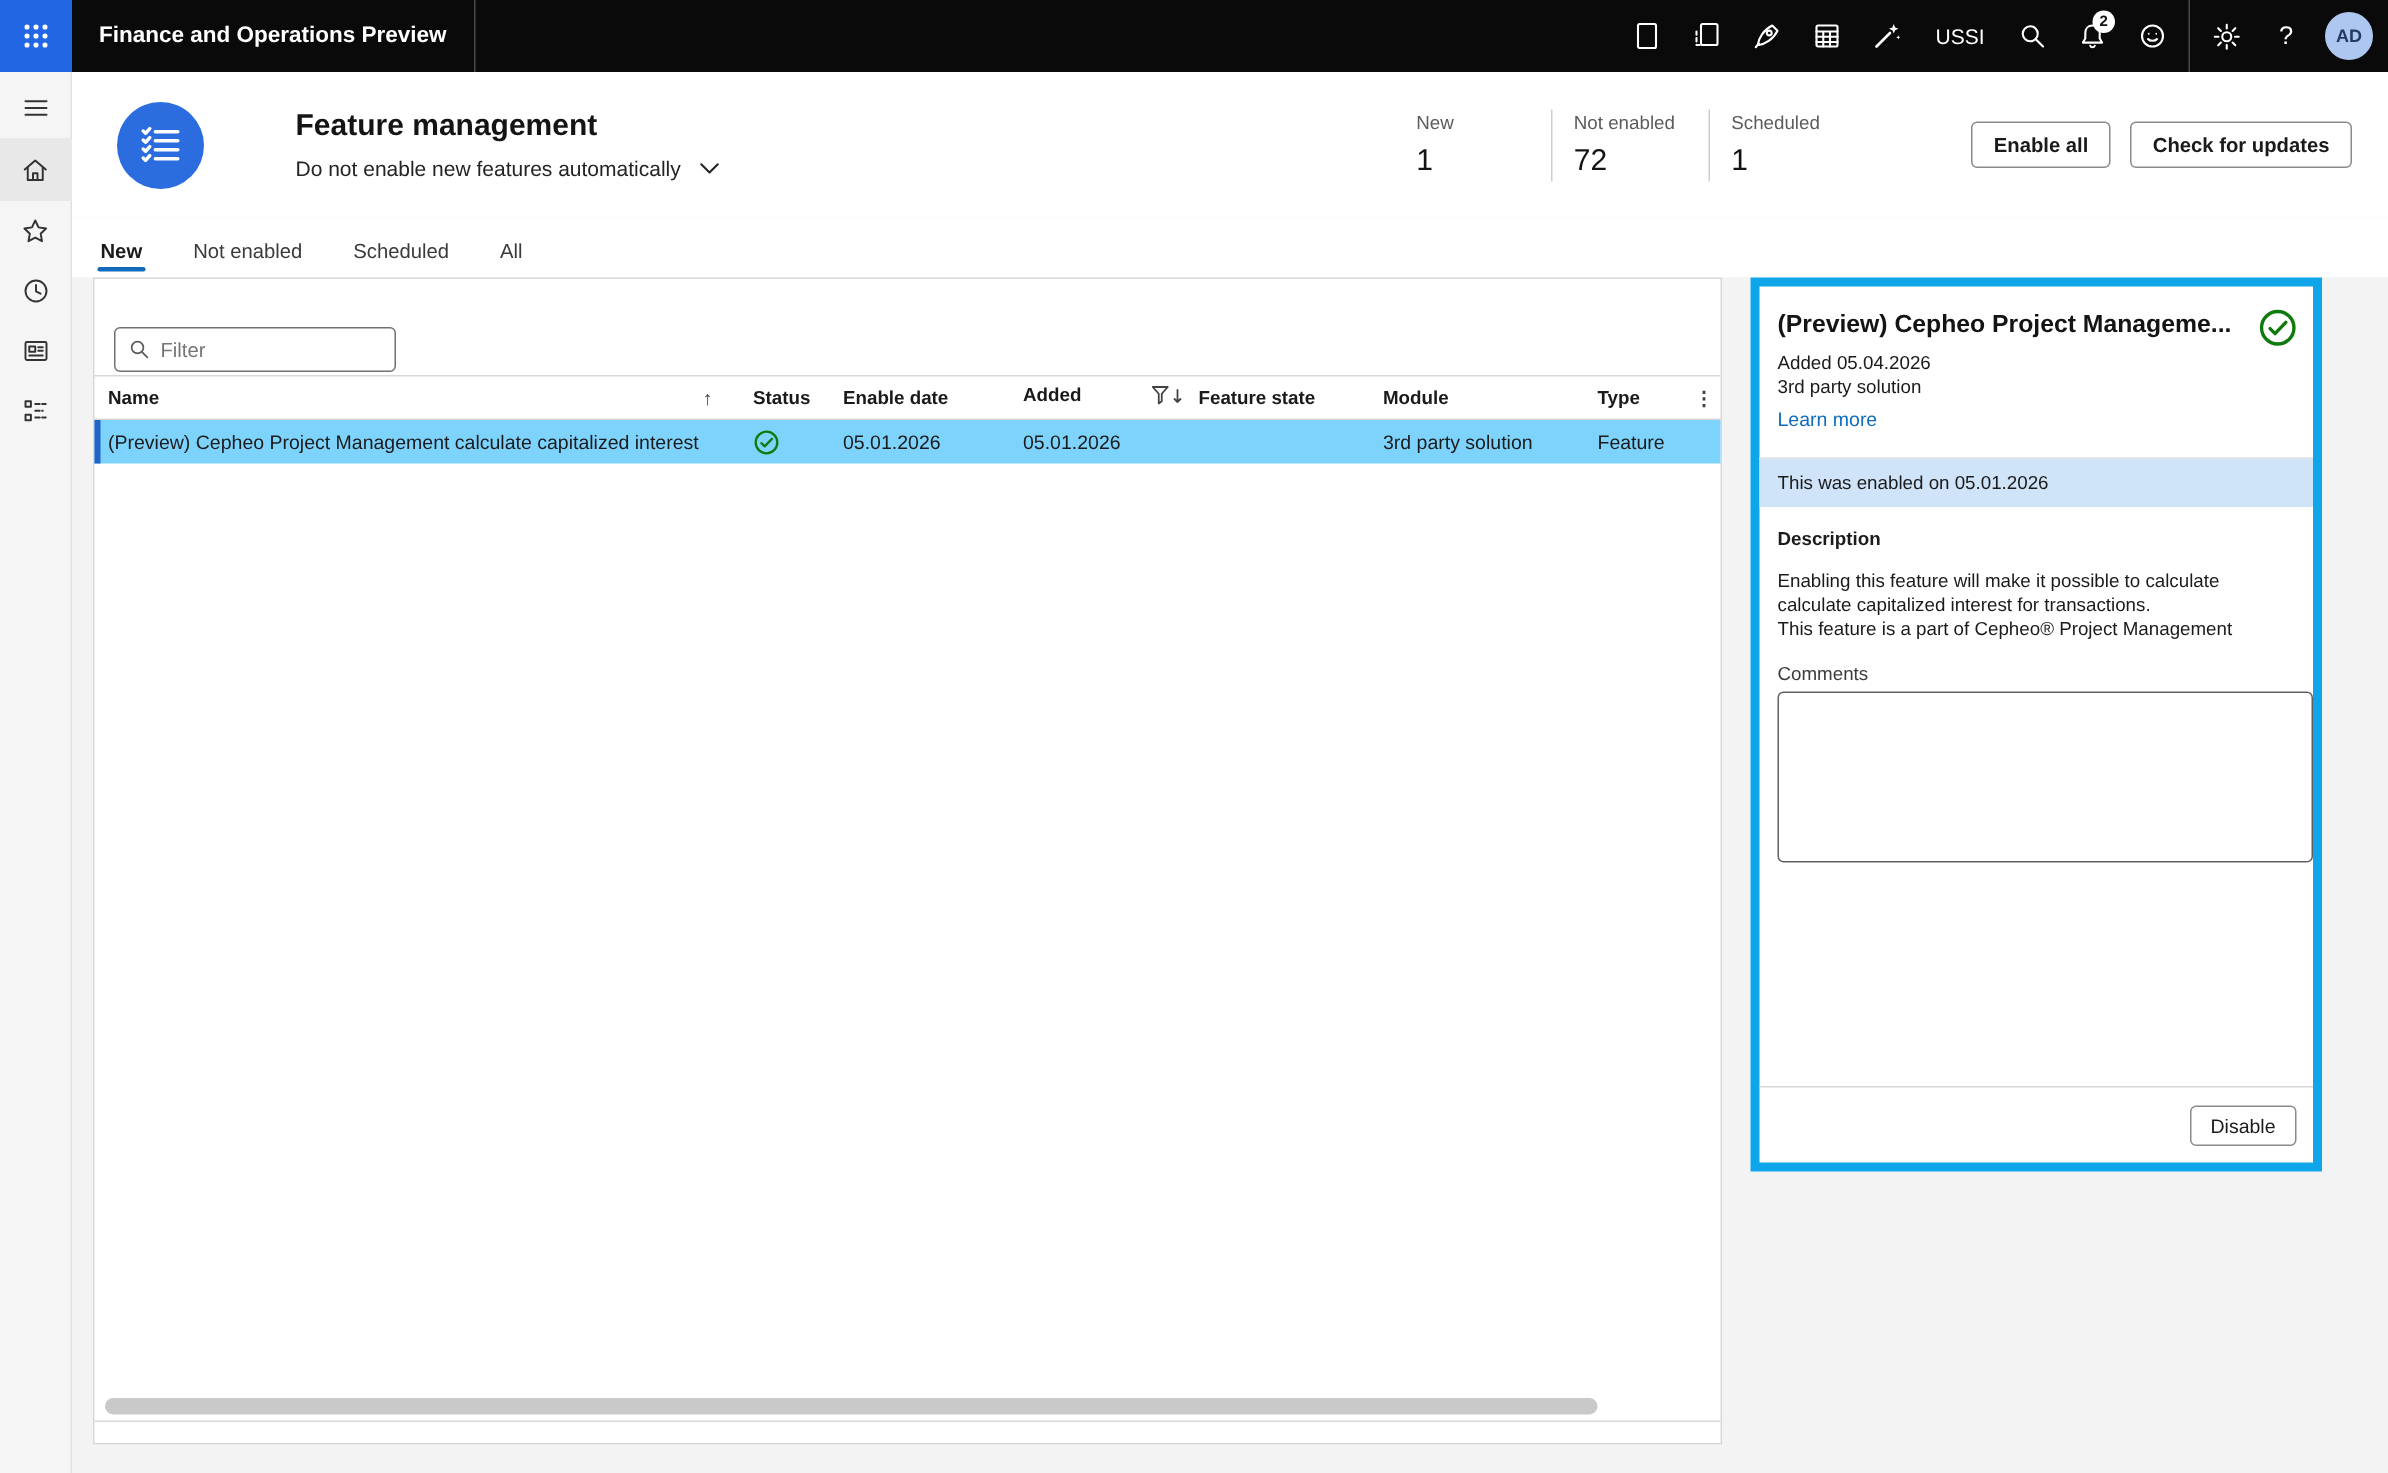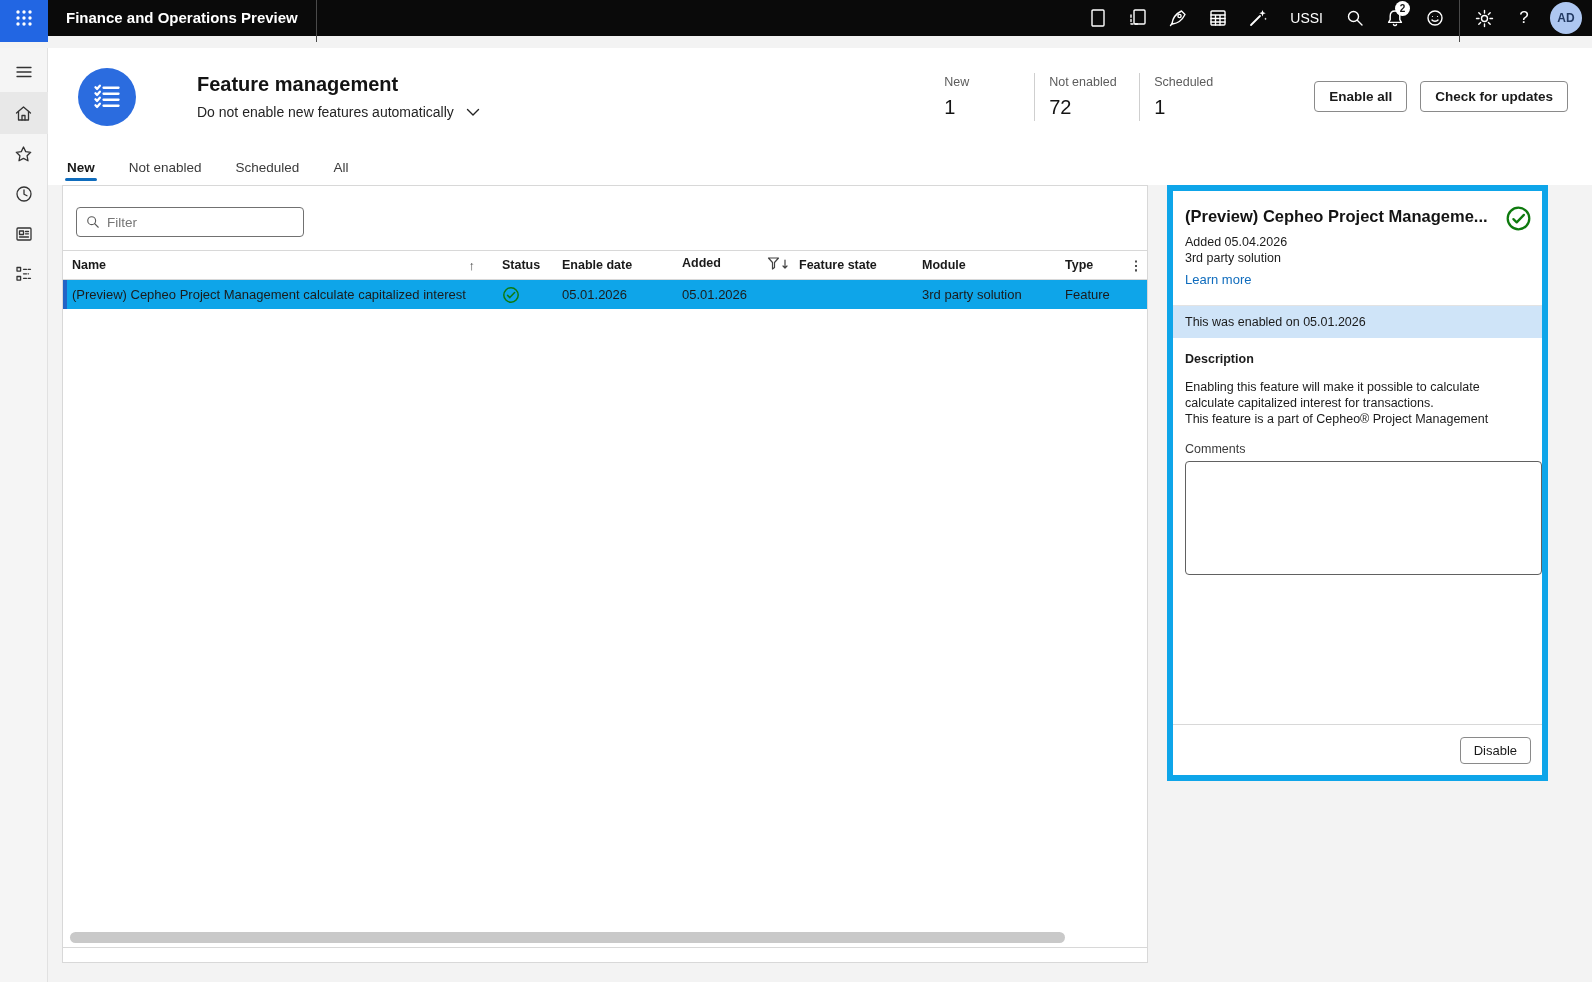--- a/index.html
+++ b/index.html
@@ -1,20 +1,20 @@
 <!DOCTYPE html>
 <html><head>
 <meta charset="utf-8">
 <style>
   * { box-sizing: border-box; margin: 0; padding: 0; }
   html,body { width:1592px; height:982px; overflow:hidden;
     font-family:"Liberation Sans", sans-serif; background:#f3f3f3; color:#1b1b1b; }
 
   
-  .topbar{position:absolute;top:0;left:0;width:1592px;height:36px;background:#0a0a0a;
+  .topbar{position:absolute;top:0;left:0;width:1592px;height:48px;background:#0a0a0a;
     display:flex;align-items:center;color:#fff;z-index:10;}
   .waffle{width:48px;height:48px;background:#2266e3;display:flex;align-items:center;justify-content:center;cursor:pointer;}
   .app-title{height:48px;line-height:48px;padding:0 18px;font-size:15px;font-weight:700;
     border-right:1px solid #4a4a4a;}
   .tb-right{margin-left:auto;display:flex;align-items:center;height:48px;}
   .tb-btn{width:40px;height:48px;display:flex;align-items:center;justify-content:center;position:relative;cursor:pointer;}
   .tb-btn svg{stroke:#fff;fill:none;stroke-width:1.4;stroke-linecap:round;stroke-linejoin:round;}
   .tb-env{padding:0 12px;font-size:14px;cursor:pointer;}
   .tb-sep{width:1px;height:48px;background:#4a4a4a;margin:0 4px;}
   .badge{position:absolute;top:7px;right:5px;width:15px;height:15px;border-radius:50%;
@@ -50,30 +50,30 @@
   
   .tabstrip{position:absolute;top:145px;left:48px;width:1544px;height:40px;background:#fff;
     display:flex;align-items:flex-end;padding-left:17px;gap:30px;}
   .tab{font-size:13.5px;color:#3b3b3b;padding:8px 2px 10px;position:relative;cursor:pointer;}
   .tab.active{color:#1a1a1a;font-weight:700;}
   .tab.active::after{content:"";position:absolute;left:0;right:0;bottom:4px;height:3px;background:#0f6cbd;border-radius:2px;}
 
   
   .content{position:absolute;top:185px;left:48px;right:0;bottom:0;background:#f3f3f3;}
   .main-card{position:absolute;left:14px;top:0;width:1086px;height:778px;background:#fff;border:1px solid #d8d8d8;}
-  .filterbox{position:absolute;left:13px;top:21px;width:228px;height:30px;border:1px solid #717171;
+  .filterbox{position:absolute;left:13px;top:32px;width:188px;height:30px;border:1px solid #717171;
     border-radius:4px;display:flex;align-items:center;gap:7px;padding:0 9px;background:#fff;}
   .filterbox svg{stroke:#5a5a5a;fill:none;stroke-width:1.3;stroke-linecap:round;flex:0 0 auto;}
   .filterbox input{border:none;outline:none;font-size:13.5px;width:100%;font-family:inherit;color:#1b1b1b;}
   .filterbox input::placeholder{color:#767676;}
 
   .grid{position:absolute;left:0;right:0;top:64px;bottom:14px;border-top:1px solid #d8d8d8;border-bottom:1px solid #d8d8d8;}
   .g-head{display:flex;align-items:center;height:29px;border-bottom:1px solid #d8d8d8;
     font-size:12.5px;font-weight:700;color:#1a1a1a;}
-  .g-row{display:flex;align-items:center;height:29px;background:#0ea5e9;position:relative;
+  .g-row{display:flex;align-items:center;height:29px;background:#7dd3fc;position:relative;
     font-size:13px;color:#1b1b1b;cursor:pointer;}
   .row-stripe{position:absolute;left:0;top:0;bottom:0;width:4px;background:#2264c6;}
   .c-name{flex:1;display:flex;justify-content:space-between;padding:0 12px 0 9px;overflow:hidden;white-space:nowrap;}
   .c-status{width:75px;padding-left:15px;display:flex;align-items:center;text-align:right;}
   .c-enable{width:120px;}
   .c-added{width:117px;display:flex;align-items:flex-start;justify-content:space-between;padding-right:8px;}
   .c-state{width:123px;}
   .c-module{width:143px;}
   .c-type{width:60px;}
   .c-menu{width:22px;text-align:center;color:#424242;font-size:13px;cursor:pointer;}

